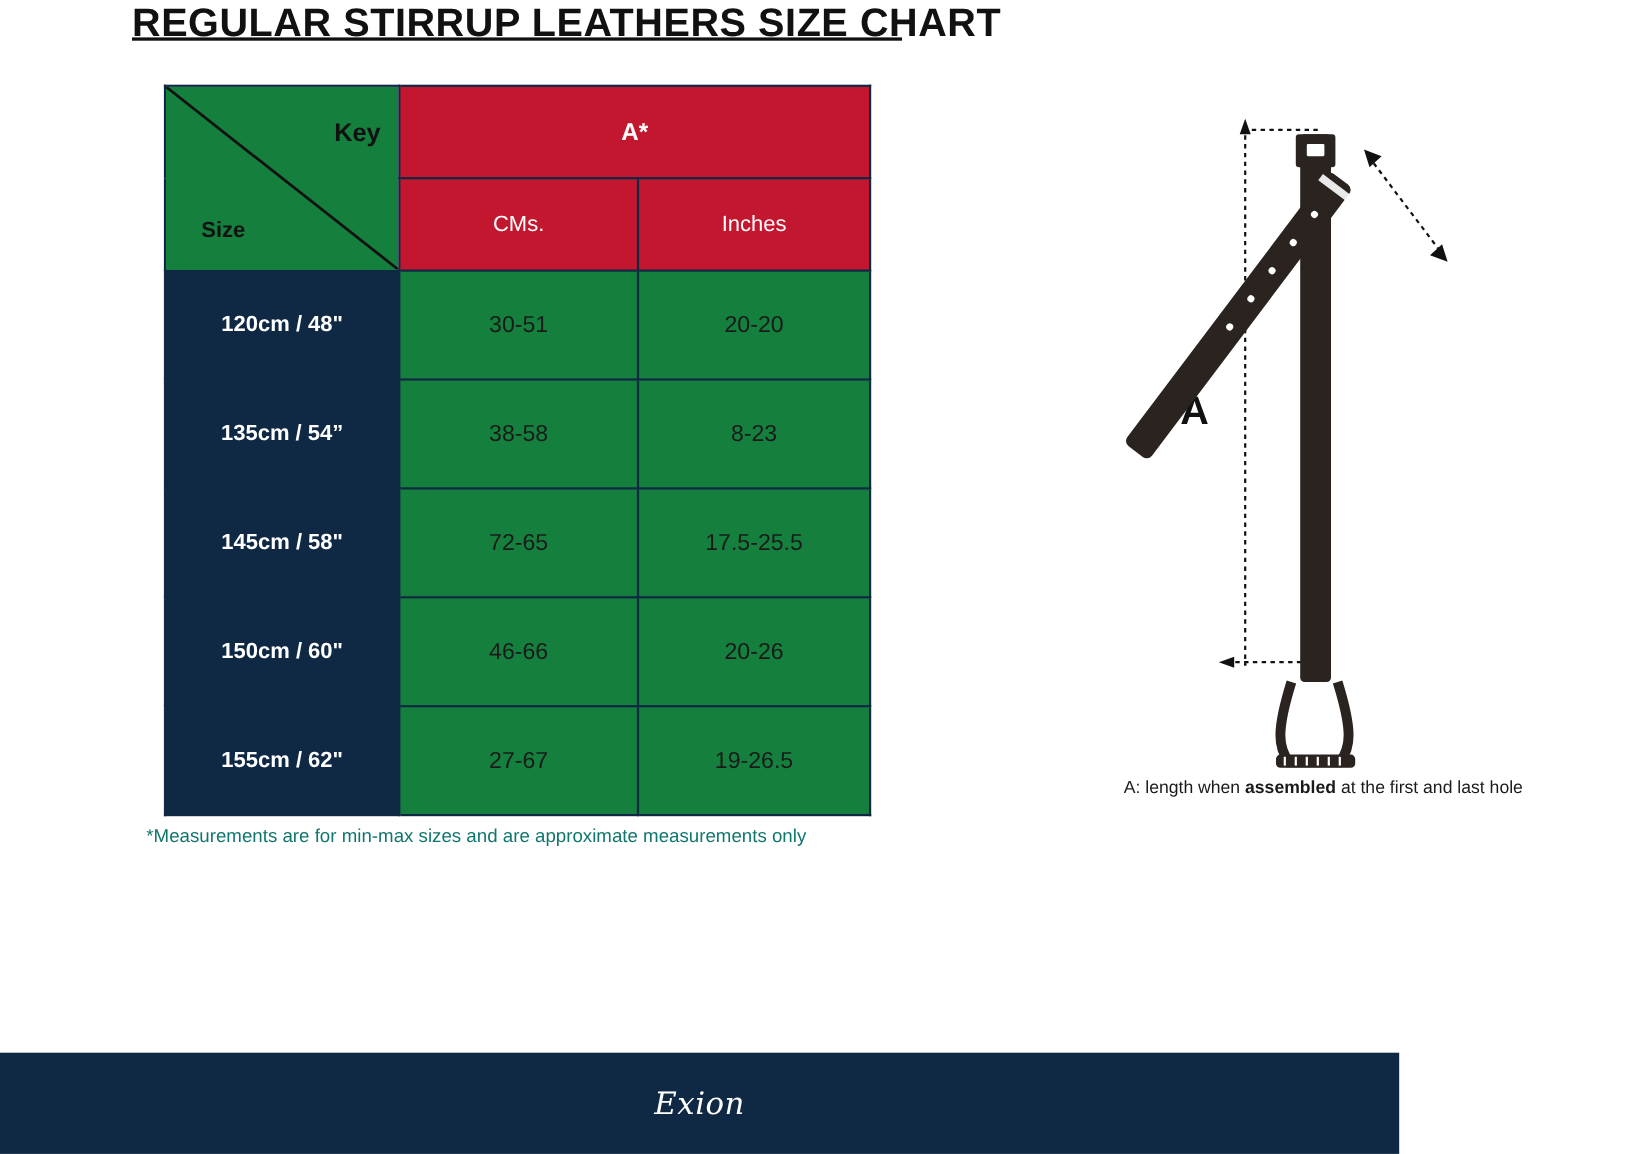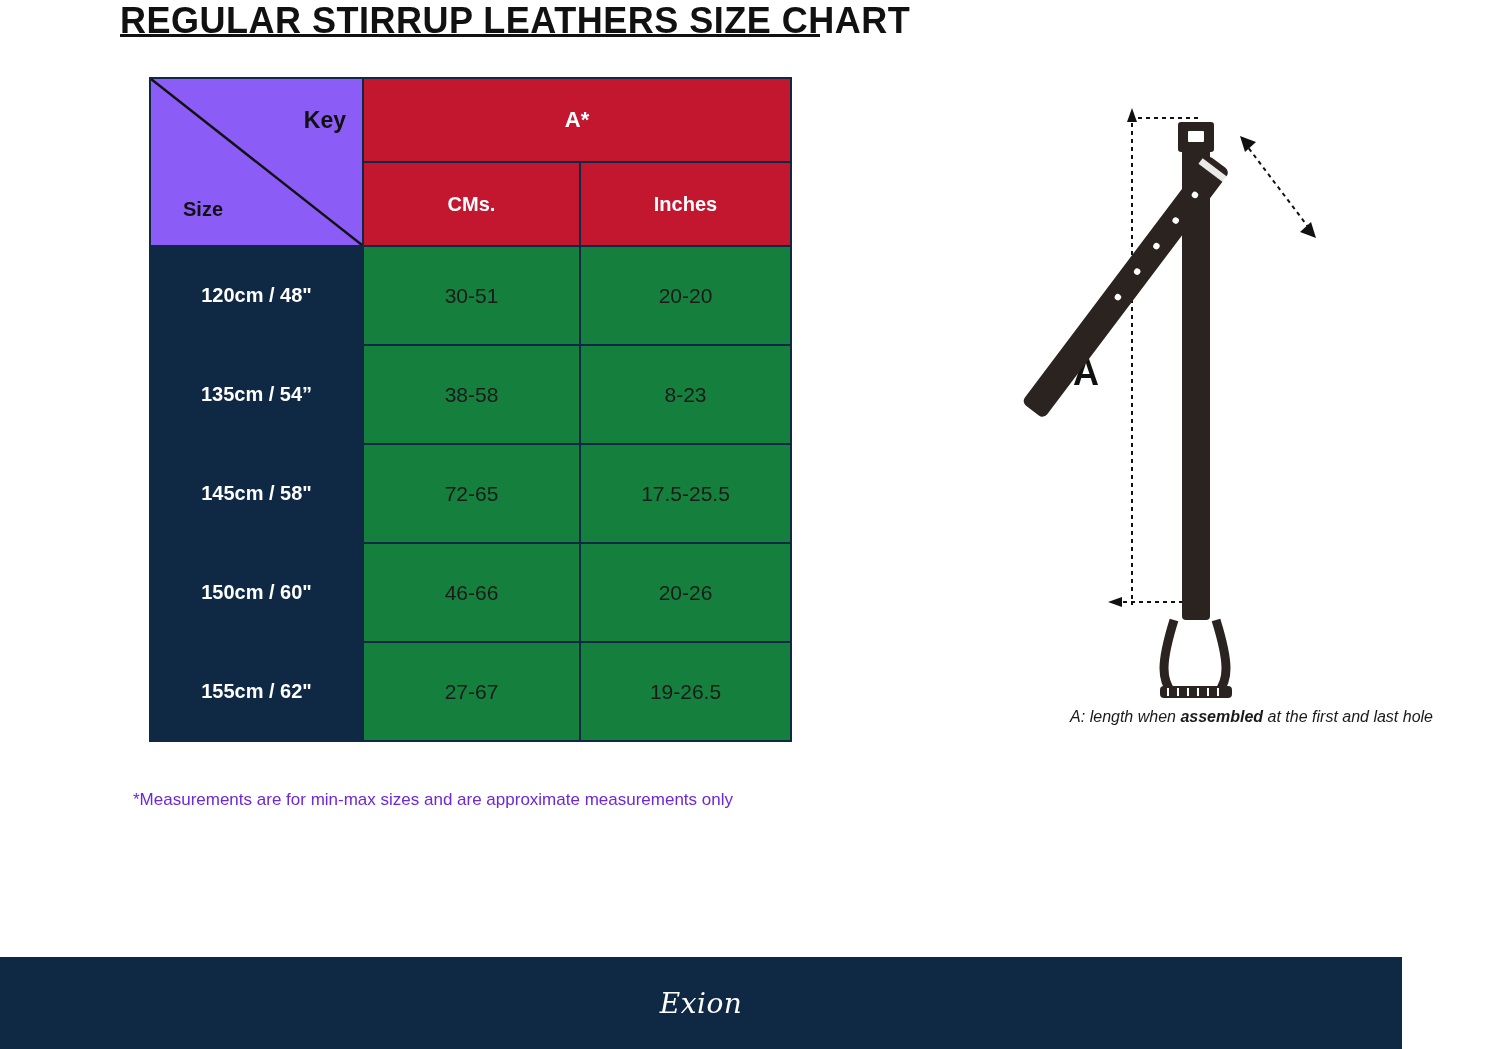--- a/index.html
+++ b/index.html
@@ -50,21 +50,21 @@
     text-align: center;
     vertical-align: middle;
   }
   .col-size { width: 211px; }
   .col-cm   { width: 215px; }
   .col-in   { width: 209px; }
 
   .corner-cell {
     height: 166px;
     position: relative;
-    background: #8b5cf6;
+    background: #15803d;
     border-right: 2px solid #0f2844;
     border-bottom: 2px solid #0f2844;
     border-top: 2px solid #111;
     border-left: 2px solid #111;
   }
   .corner-diag {
     position: absolute;
     left: 0; top: 0;
     width: 100%; height: 100%;
   }
@@ -90,21 +90,21 @@
     color: #ffffff;
     font-size: 22px;
     font-weight: bold;
     height: 82px;
     border: 2px solid #c3172f;
   }
   .hdr-sub {
     background: #c3172f;
     color: #ffffff;
     font-size: 20px;
-    font-weight: 700;
+    font-weight: 400;
     height: 82px;
     border: 2px solid #c3172f;
     margin-left: 13px;
   }
 
   .size-cell {
     background: #0f2844;
     color: #ffffff;
     font-size: 20px;
     font-weight: bold;
@@ -115,59 +115,57 @@
     color: #1a1a1a;
     font-size: 21px;
     height: 97px;
   }
 
   .footnote {
     position: absolute;
     left: 133px;
     top: 750px;
     font-size: 17px;
-    color: #6d28d9;
-    margin-top: 40px;
+    color: #0f766e;
   }
 
   
   .diagram {
     position: absolute;
     left: 960px;
     top: 80px;
     width: 470px;
     height: 640px;
   }
   .diagram-caption {
     position: absolute;
     left: 973px;
     top: 708px;
     width: 460px;
     font-size: 16px;
     color: #1a1a1a;
-    text-align: right;
-    font-style: italic;
+    text-align: center;
   }
   .diagram-caption b { font-weight: bold; }
 
   .letter-a {
     position: absolute;
     left: 1073px;
     top: 352px;
     font-size: 36px;
     font-weight: 600;
     color: #111;
   }
 
   
   .footer {
     position: absolute;
     left: 0;
     bottom: 0;
-    width: 1402px;
+    width: 1272px;
     height: 92px;
     background: #0f2844;
   }
   .footer-logo {
     position: absolute;
     left: 0;
     top: 0;
     width: 100%;
     height: 92px;
     display: flex;

